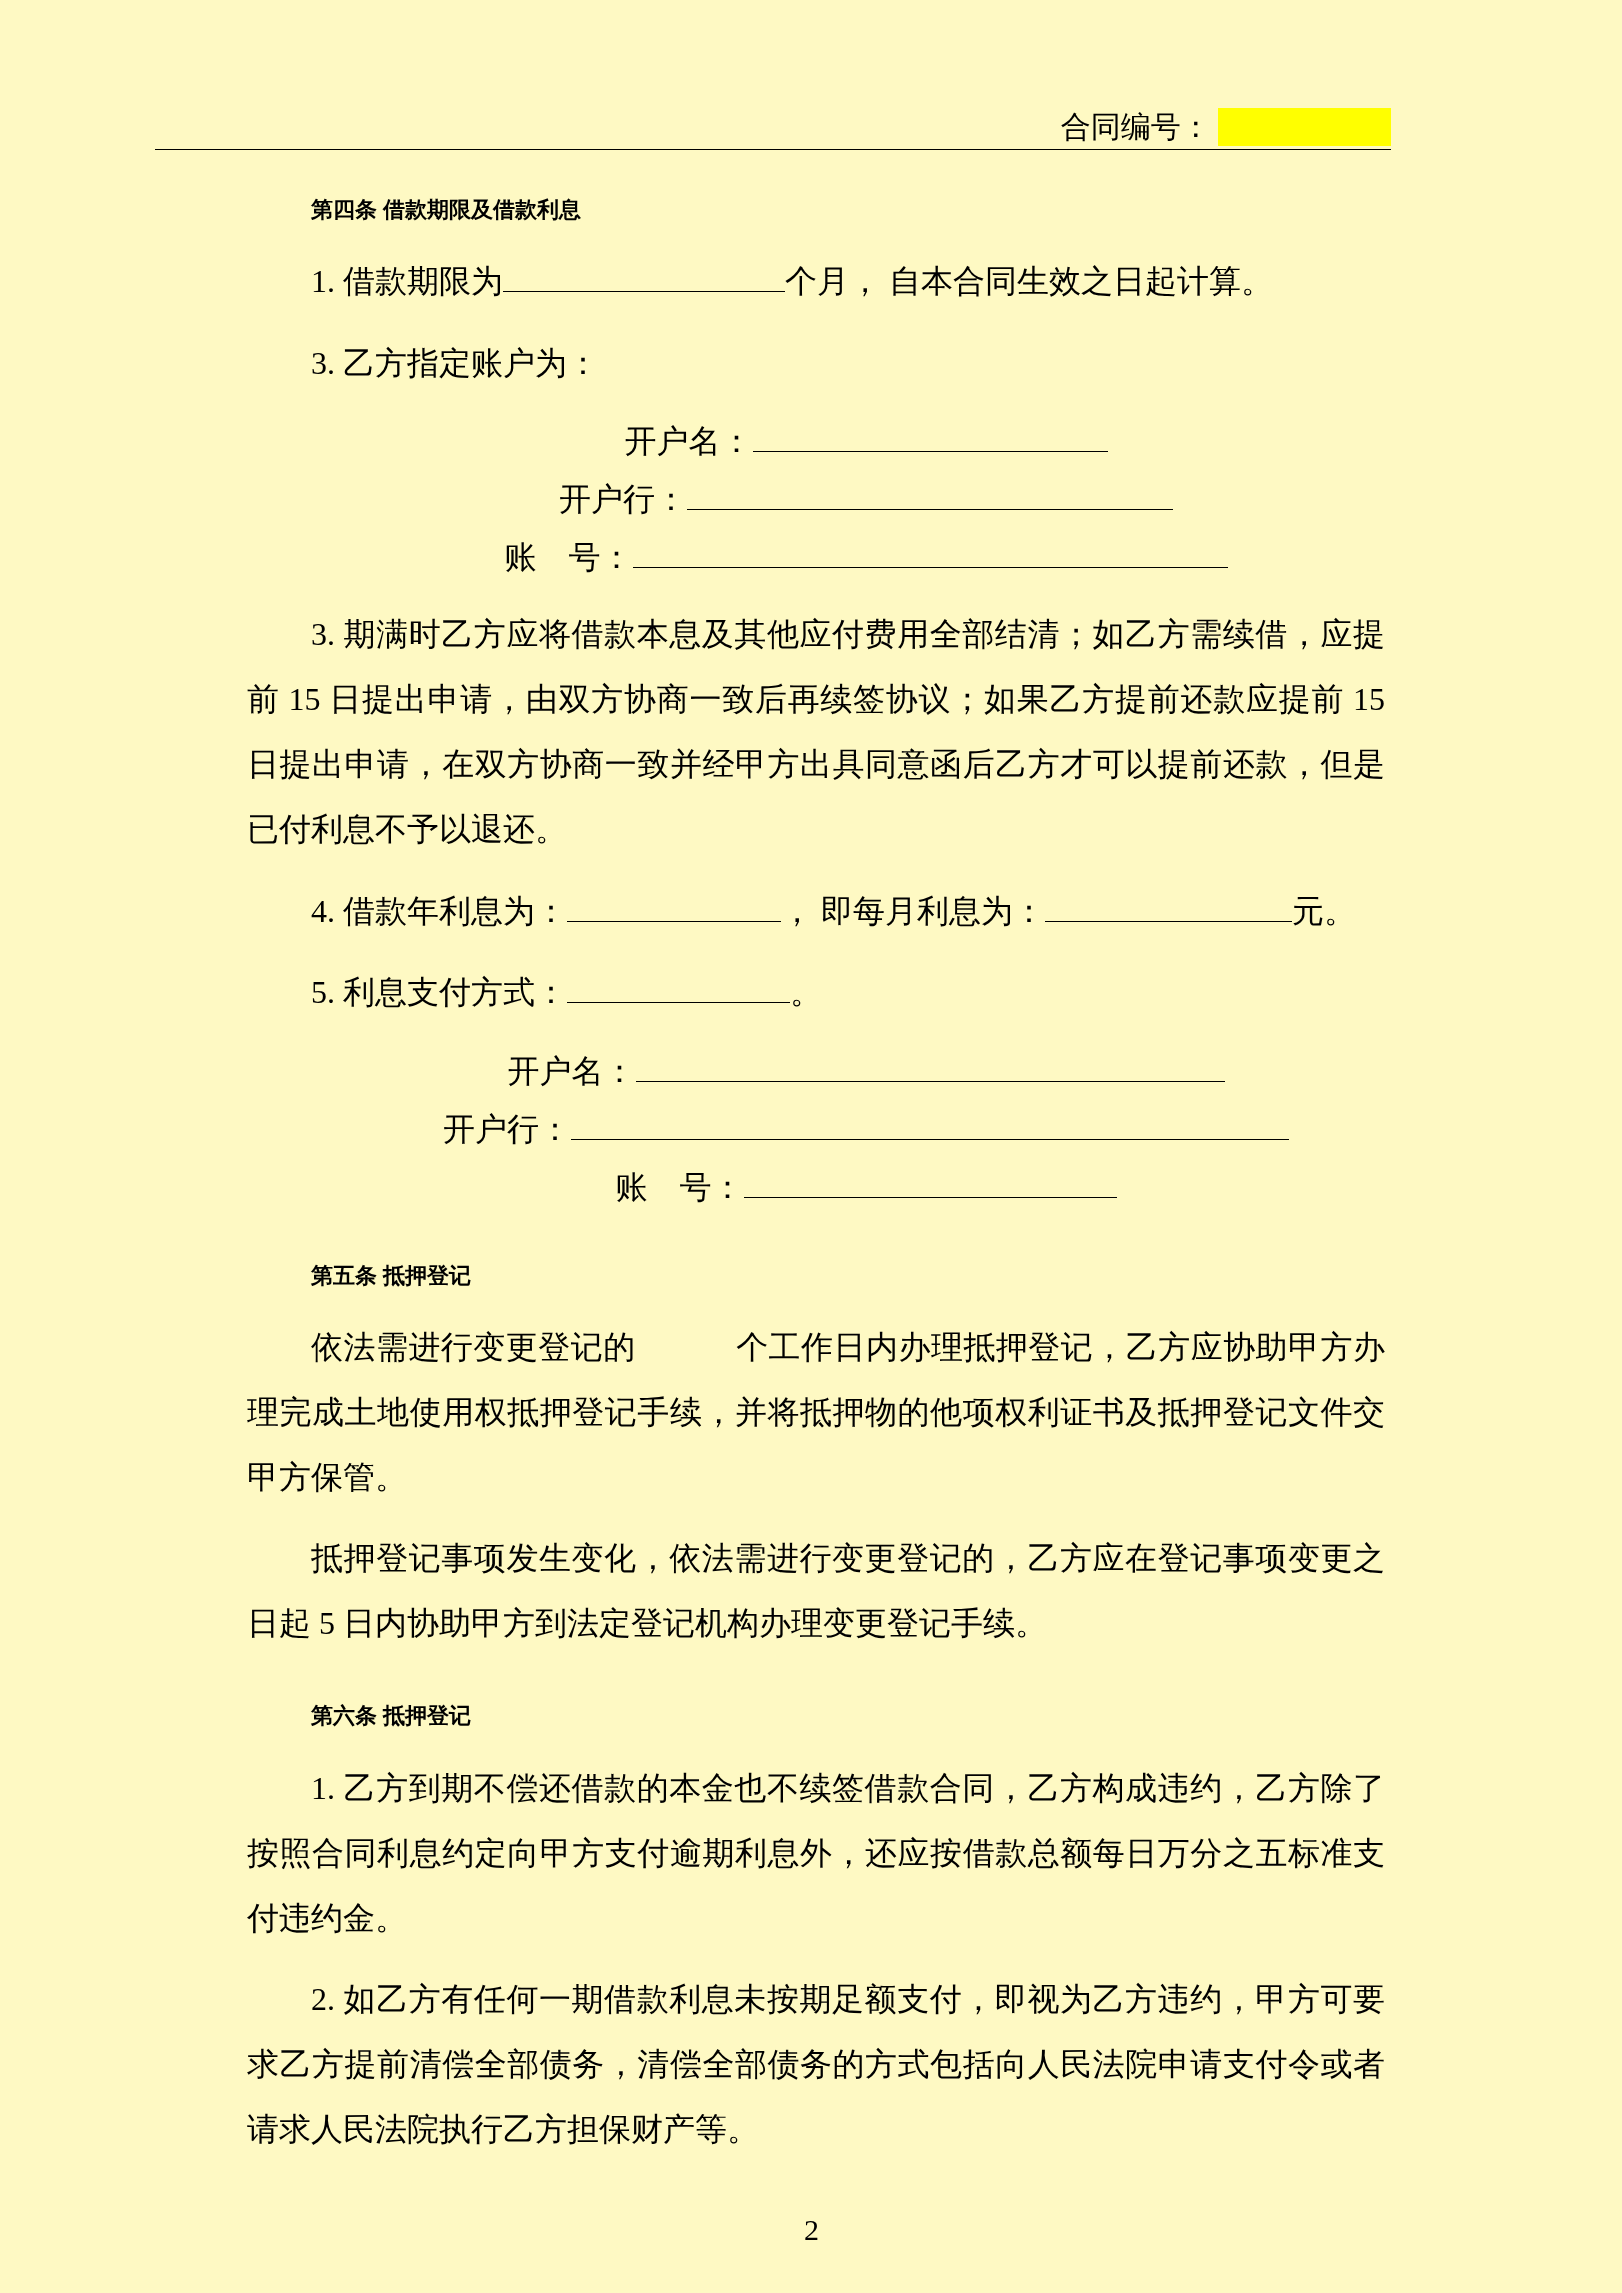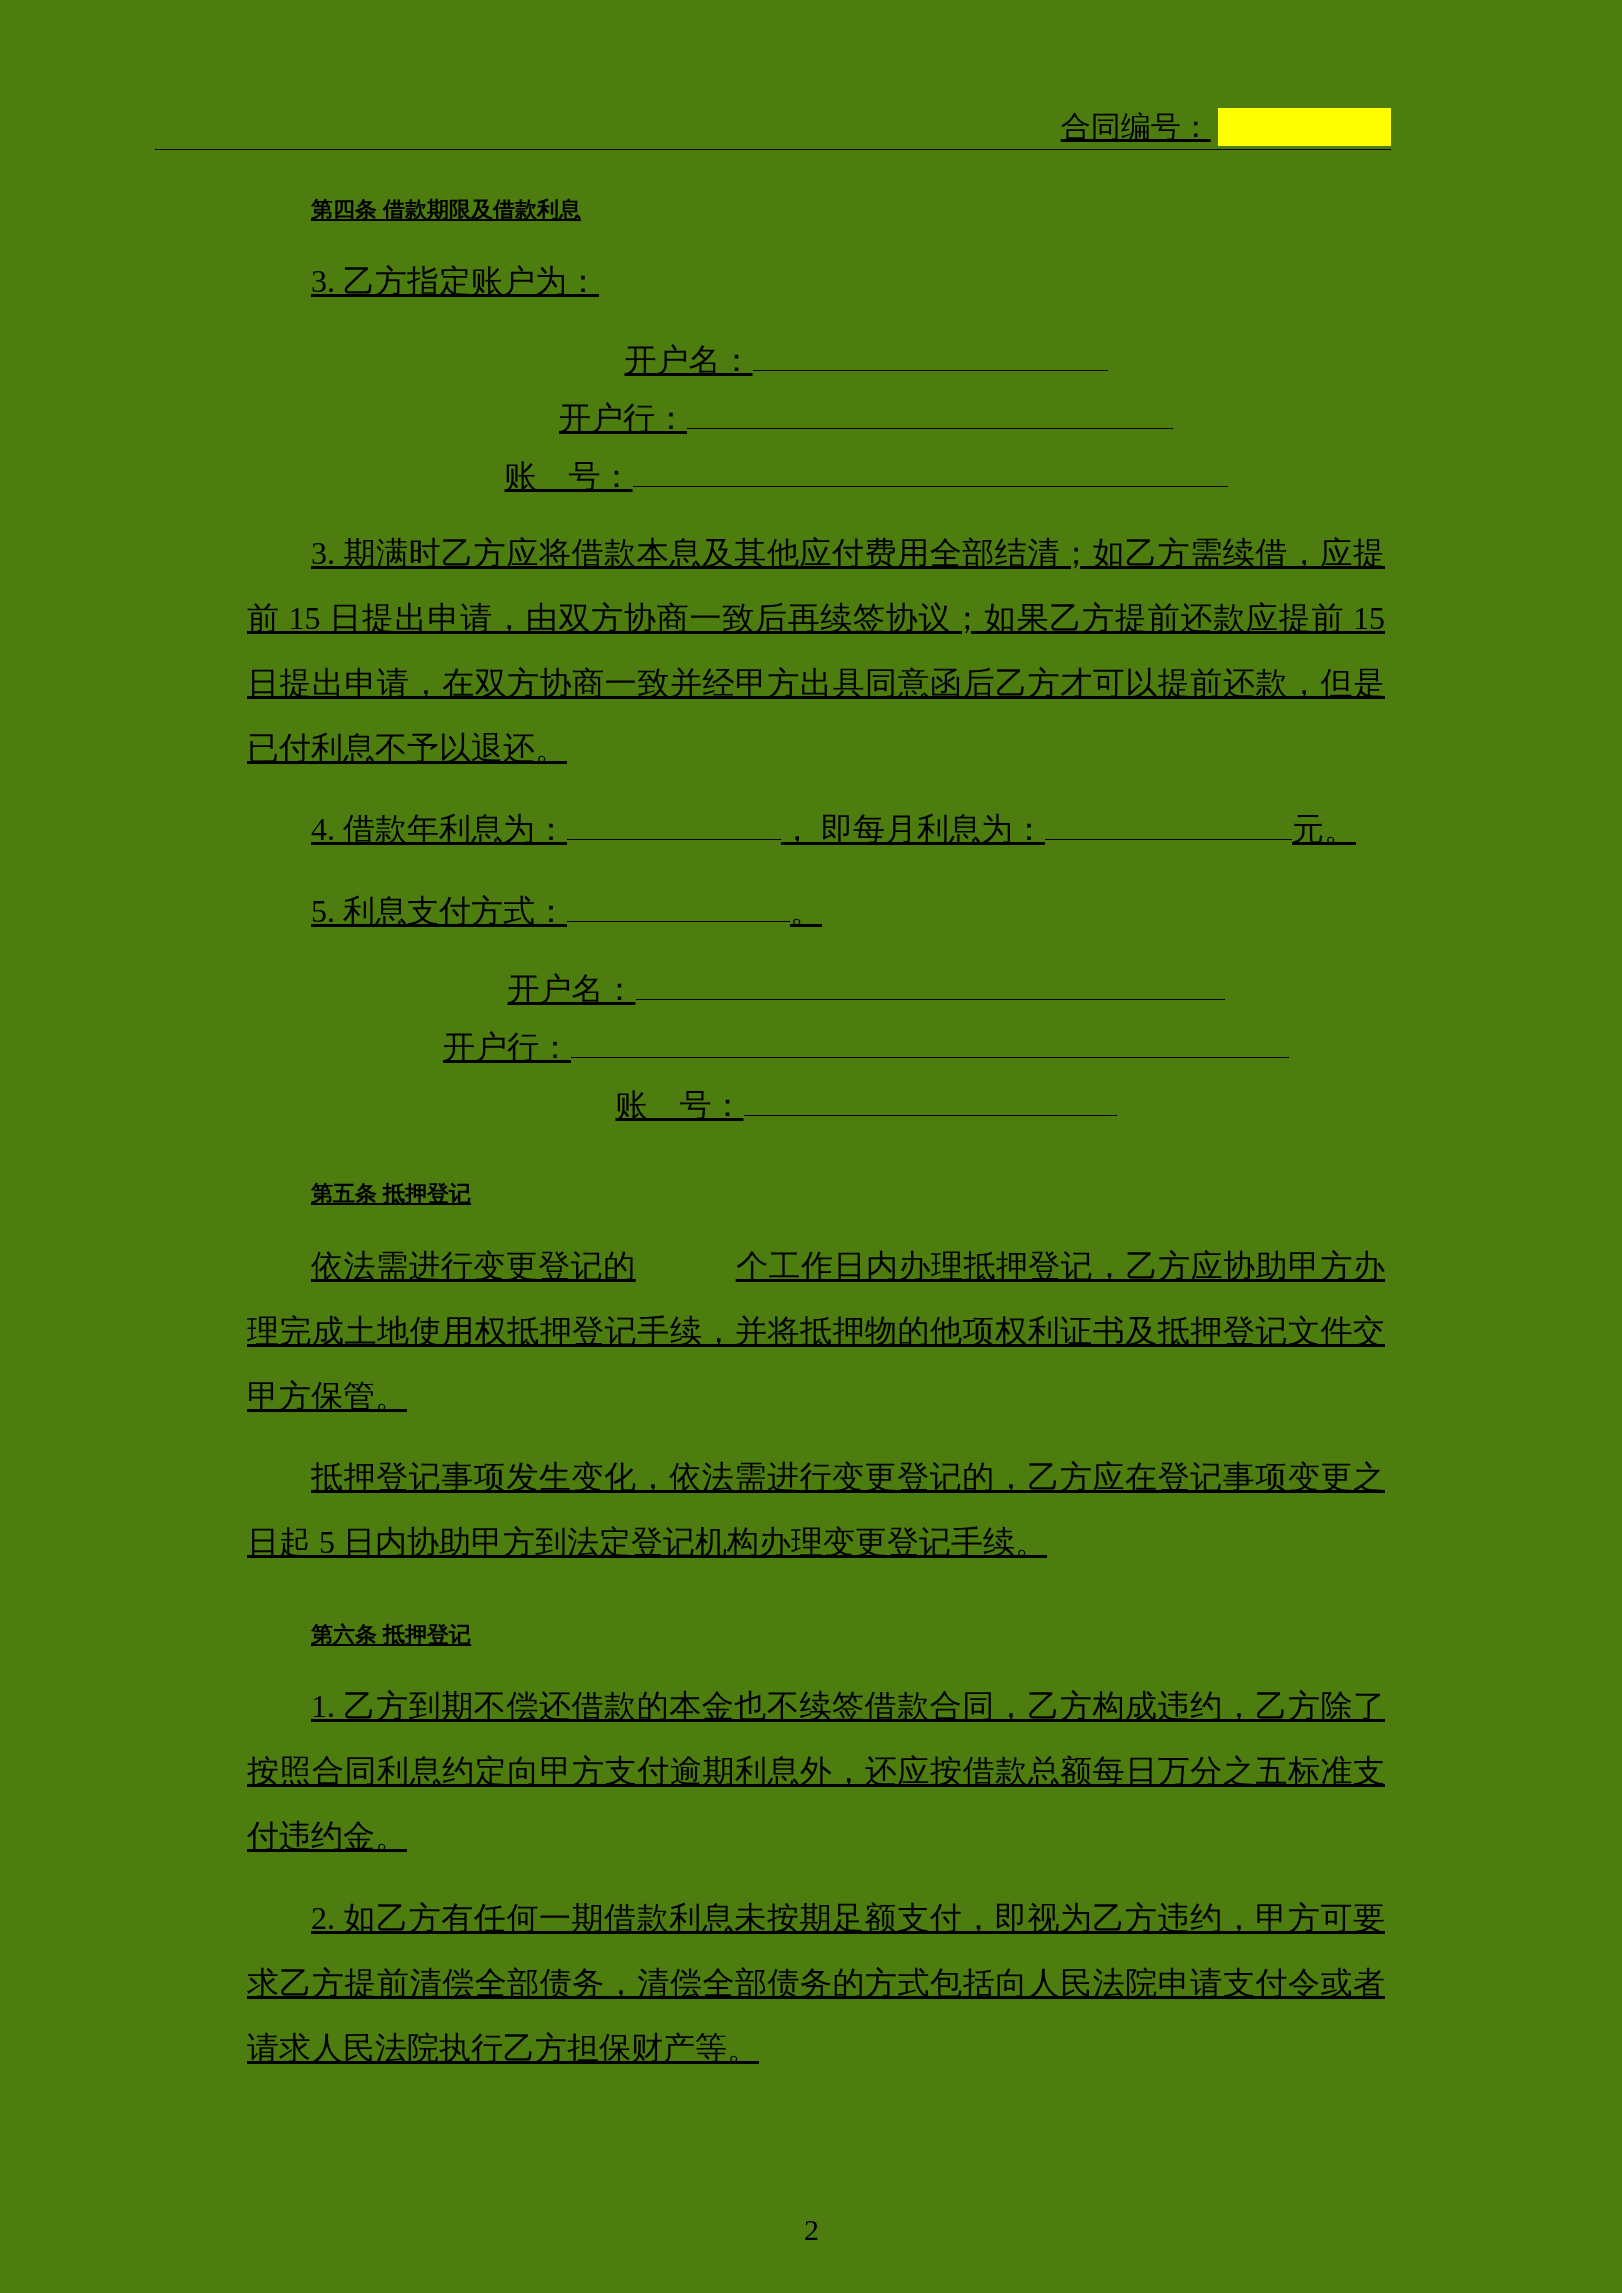--- a/index.html
+++ b/index.html
@@ -1,19 +1,19 @@
 <!DOCTYPE html>
 <html style="font-size:14.5px"><head>
 <meta charset="utf-8">
 <style>
   html,body{margin:0;padding:0;background:#ffffff;}
   .page{
-    width:1623px;height:2294px;background:#4d7c0f;position:relative;
+    width:1623px;height:2294px;background:#fef9c3;position:relative;
     font-family:"Liberation Serif","DejaVu Serif",serif;color:#000;
-    overflow:hidden;box-sizing:border-box;text-decoration:underline;
+    overflow:hidden;box-sizing:border-box;
   }
   
   .header{margin:107px 232px 0 155px;}
   .header-row{display:flex;justify-content:flex-end;align-items:center;gap:7.3px;font-size:30px;line-height:40px;}
   .hl-blank{display:inline-block;width:173px;height:38px;background:#ffff00;}
   .header-rule{border-bottom:1.8px solid #000;margin-top:1.8px;height:0;}
   
   .content{margin:5.5px 238px 0 247px;font-size:32px;}
   h2.sec{
     font-family:"Liberation Sans","DejaVu Sans",sans-serif;
@@ -39,20 +39,21 @@
       <span>合同编号：</span>
       <span class="hl-blank"></span>
     </div>
     <div class="header-rule"></div>
   </div>
 
   <div class="content">
 
     <h2 class="sec">第四条  借款期限及借款利息</h2>
 
+    <p class="para"><span>1. 借款期限为</span><span class="blank w310"></span><span>个月， 自本合同生效之日起计算。</span></p>
 
 
     <p class="para">3. 乙方指定账户为：</p>
 
     <p class="acct"><span>开户名：</span><span class="blank w390"></span></p>
     <p class="acct"><span>开户行：</span><span class="blank w535"></span></p>
     <p class="acct"><span>账　号：</span><span class="blank w655"></span></p>
 
     <p class="para">3. 期满时乙方应将借款本息及其他应付费用全部结清；如乙方需续借，应提前 15 日提出申请，由双方协商一致后再续签协议；如果乙方提前还款应提前 15 日提出申请，在双方协商一致并经甲方出具同意函后乙方才可以提前还款，但是已付利息不予以退还。</p>
 

